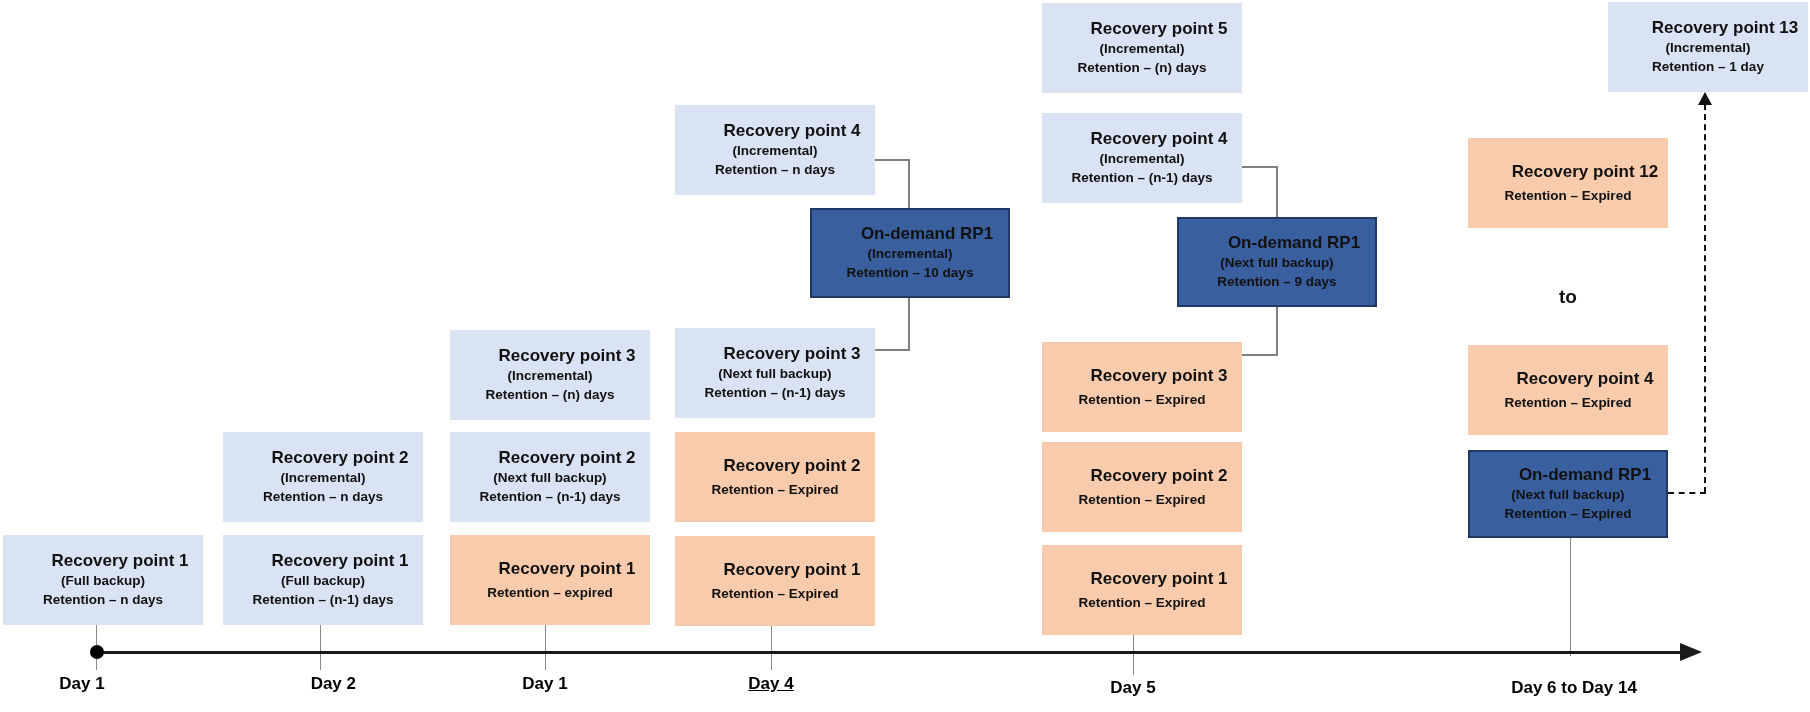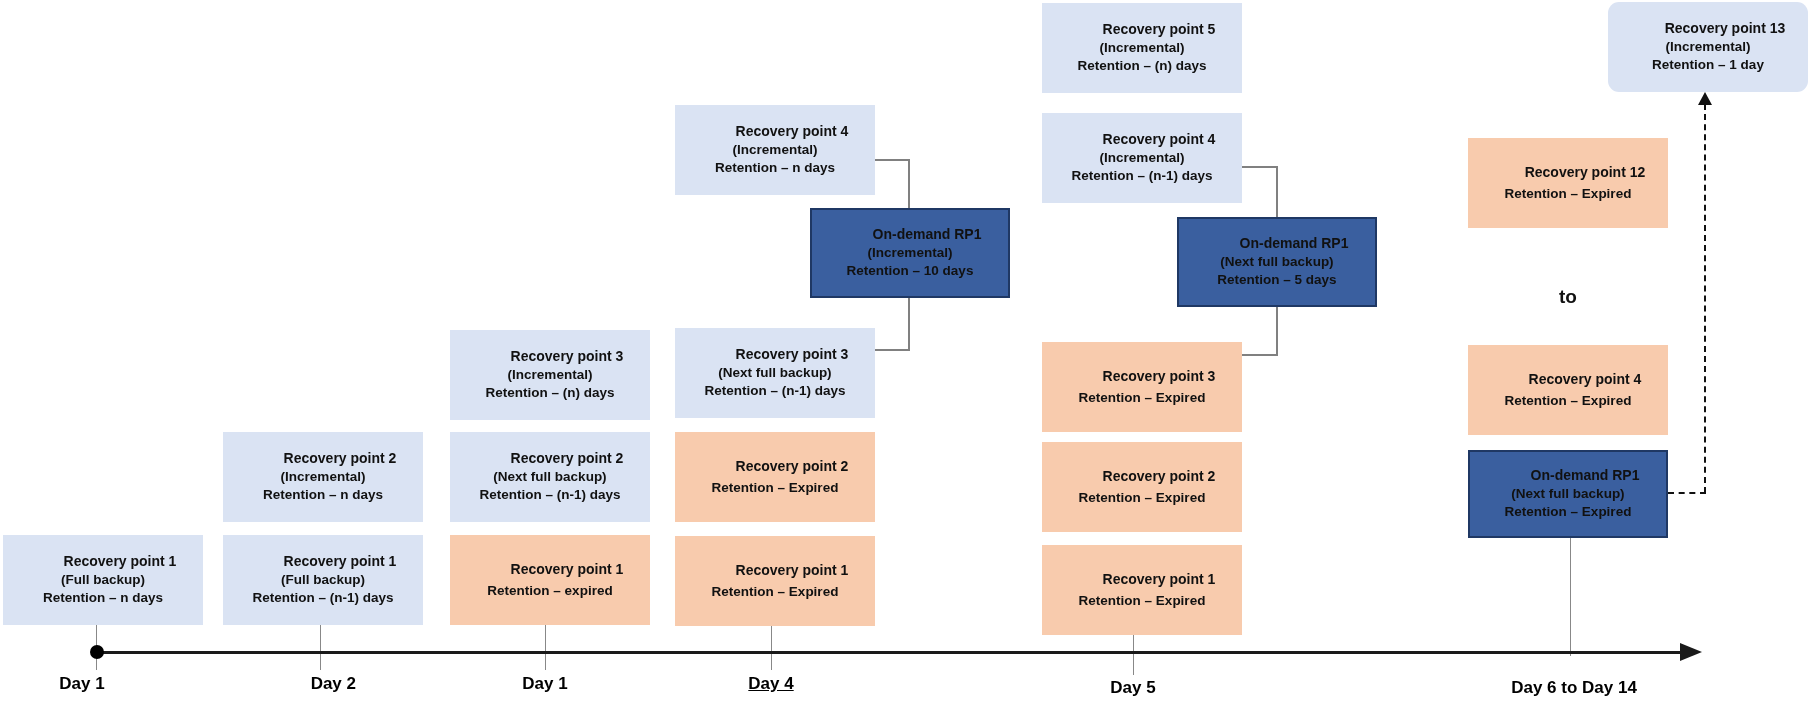--- a/index.html
+++ b/index.html
@@ -5,21 +5,21 @@
   html,body{margin:0;padding:0;background:#fff;}
   .canvas{
     position:relative;width:1810px;height:712px;background:#ffffff;
     font-family:"Liberation Sans",sans-serif;overflow:hidden;
   }
   .box{
     position:absolute;box-sizing:border-box;width:200px;height:90px;
     display:flex;flex-direction:column;justify-content:center;align-items:center;
     text-align:center;font-weight:bold;color:#111;z-index:3;padding:4px 6px;
   }
-  .box .t{font-size:14px;line-height:1.3;padding-left:34px;}
+  .box .t{font-size:17px;line-height:1.3;padding-left:34px;}
   .box .s{font-size:13.5px;line-height:1.3;}
   .box .r{font-size:13.5px;line-height:1.45;}
   .light{background:#dae3f3;}
   .orange{background:#f8cbad;}
   .orange .t{margin-bottom:3px;}
   .dark{background:#3a5f9f;border:2px solid #1f3864;}
   .hline{position:absolute;height:2px;background:#808080;z-index:1;}
   .vline{position:absolute;width:2px;background:#808080;z-index:1;}
   .drop{position:absolute;width:1px;background:#888;z-index:1;}
   .dash-v{position:absolute;width:0;border-left:2.5px dashed #111;z-index:2;}
@@ -120,36 +120,36 @@
     <div class="s">(Incremental)</div>
     <div class="r">Retention – (n-1) days</div>
   </div>
 
   <div class="hline" style="left:1242px;top:166px;width:36px;"></div>
   <div class="vline" style="left:1276px;top:166px;height:190px;"></div>
   <div class="hline" style="left:1242px;top:354px;width:36px;"></div>
   <div class="box dark" style="left:1177px;top:217px;">
     <div class="t">On-demand RP1</div>
     <div class="s">(Next full backup)</div>
-    <div class="r">Retention – 5 days</div>
+    <div class="r">Retention – 9 days</div>
   </div>
   <div class="box orange" style="left:1042px;top:342px;">
     <div class="t">Recovery point 3</div>
     <div class="r">Retention – Expired</div>
   </div>
   <div class="box orange" style="left:1042px;top:442px;">
     <div class="t">Recovery point 2</div>
     <div class="r">Retention – Expired</div>
   </div>
   <div class="box orange" style="left:1042px;top:545px;">
     <div class="t">Recovery point 1</div>
     <div class="r">Retention – Expired</div>
   </div>
 
-  <div class="box light" style="left:1608px;top:2px;border-radius:11px;">
+  <div class="box light" style="left:1608px;top:2px;">
     <div class="t">Recovery point 13</div>
     <div class="s">(Incremental)</div>
     <div class="r">Retention – 1 day</div>
   </div>
   <div class="box orange" style="left:1468px;top:138px;">
     <div class="t">Recovery point 12</div>
     <div class="r">Retention – Expired</div>
   </div>
   <div class="to-label" style="left:1518px;top:286px;width:100px;">to</div>
   <div class="box orange" style="left:1468px;top:345px;">

